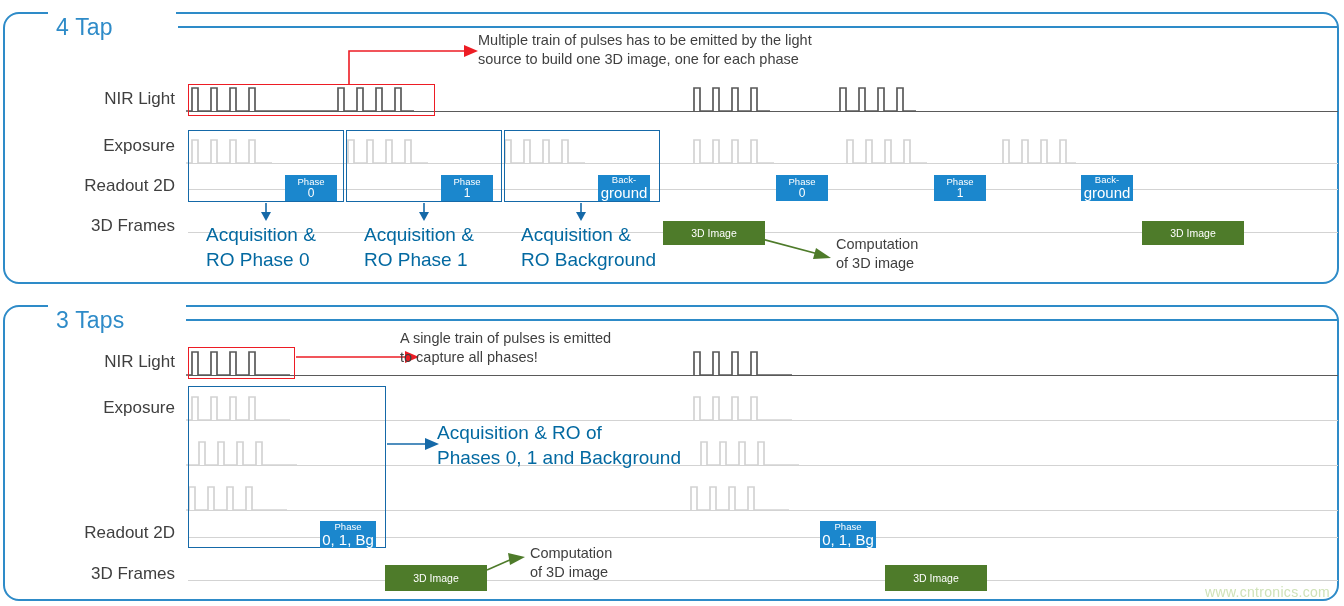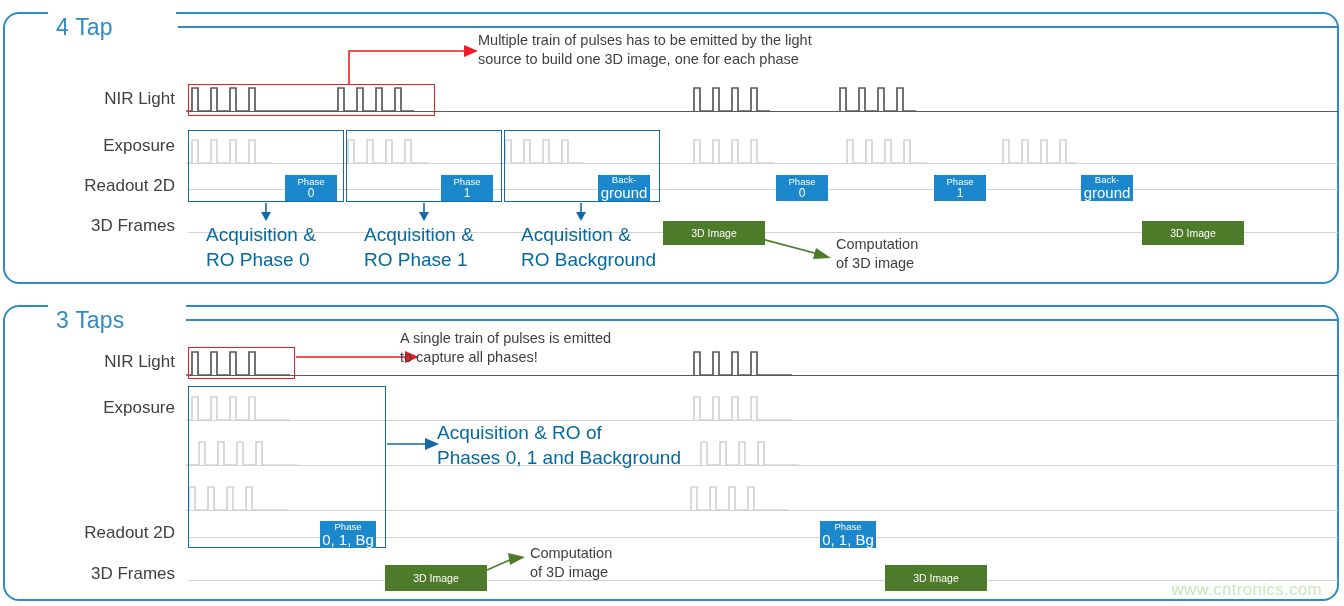--- a/index.html
+++ b/index.html
@@ -46,21 +46,21 @@
 
   .note{position:absolute;font-size:14.5px;color:#3f3f3f;line-height:1.33;
         white-space:pre-line;}
 
   .acqtext{position:absolute;font-size:19px;color:#0369a1;line-height:1.33;
            white-space:pre-line;}
 
   .svgover{position:absolute;left:0;top:0;width:1344px;height:606px;
            pointer-events:none;}
 
-  .watermark{position:absolute;right:22px;bottom:6px;font-size:17px;
+  .watermark{position:absolute;right:14px;bottom:6px;font-size:14px;
              color:#cfe2b8;letter-spacing:.3px;}
 </style>
 </head>
 <body>
 
 <div class="panel" id="panel-1tap"></div>
 <div class="title-mask" style="left:48px;top:9px;width:128px;"></div>
 <div class="section-title" style="left:56px;top:14px;">4 Tap</div>
 <div class="title-rule" style="left:178px;top:26px;width:1159px;"></div>
 

